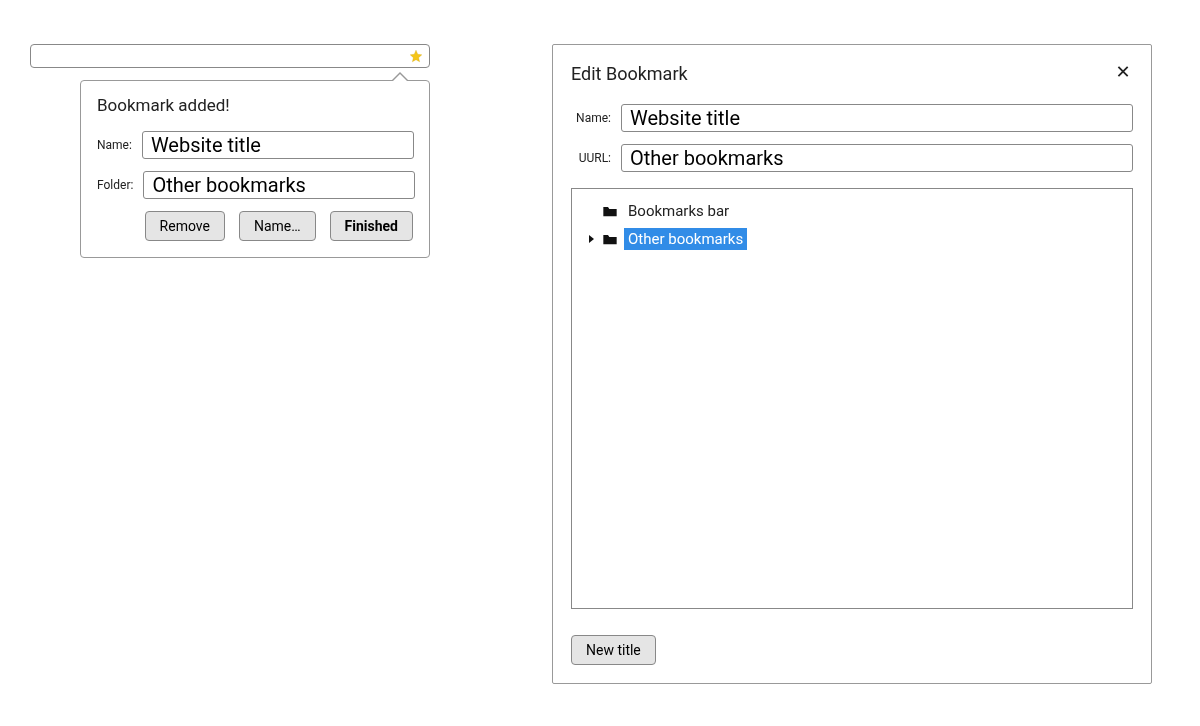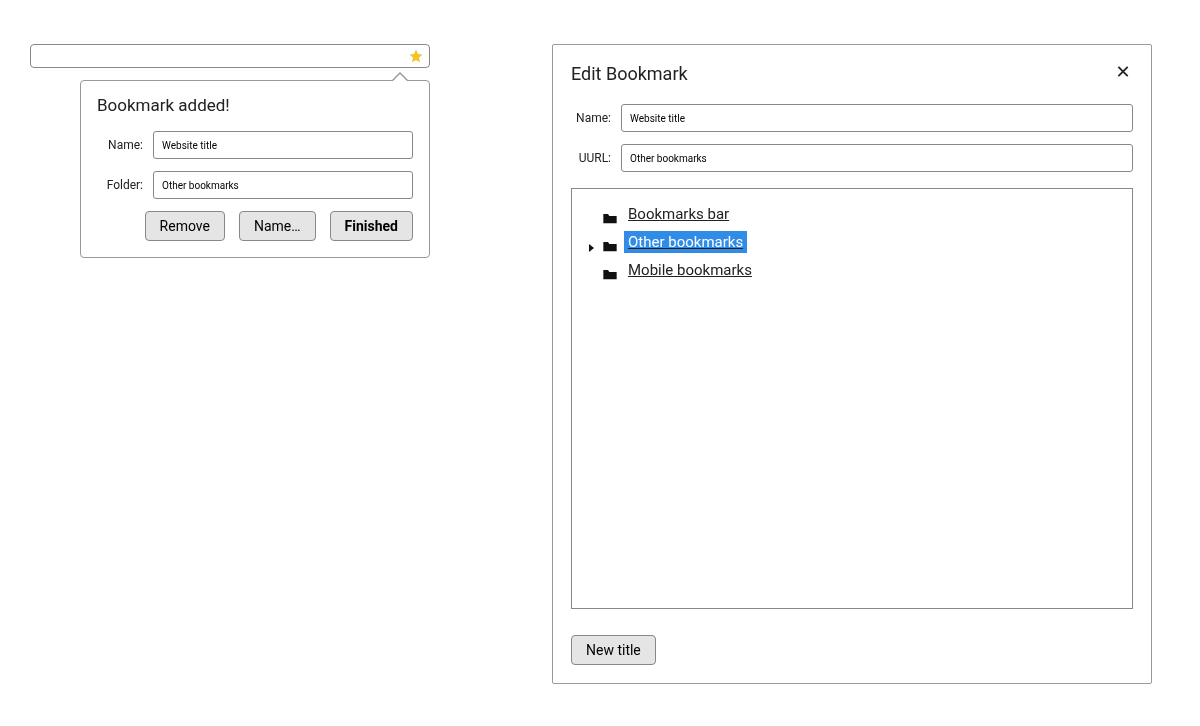--- a/index.html
+++ b/index.html
@@ -84,21 +84,21 @@
       padding-right: 10px;
       font-size: 12px;
     }
 
     .text-input {
       flex: 1;
       height: 28px;
       border: 1px solid #888;
       border-radius: 3px;
       padding: 0 8px;
-      font-size: 10px;
+      font-size: 20px;
       font-family: inherit;
       background: #fff;
     }
 
     .popover-buttons {
       display: flex;
       gap: 14px;
       justify-content: flex-end;
       margin-top: 8px;
       padding-left: 56px;
@@ -158,26 +158,25 @@
     .folder-tree {
       border: 1px solid #888;
       flex: 1;
       margin-top: 4px;
       padding: 8px 4px;
       overflow: auto;
     }
 
     .tree-row {
       display: flex;
-      align-items: flex-end;
+      align-items: center;
       height: 28px;
       font-size: 15px;
       padding-left: 12px;
       gap: 6px;
-      text-decoration: underline;
     }
 
     .tree-expander {
       width: 8px;
       display: inline-flex;
       justify-content: center;
     }
 
     .folder-glyph {
       width: 16px;
@@ -272,27 +271,18 @@
           </svg>
       </span>
       <span class="folder-glyph">
         <svg width="16" height="14" viewBox="0 0 24 20">
             <path d="M2 4h7l2 3h11v11H2z" fill="#111"></path>
           </svg>
       </span>
       <span class="tree-label selected">Other bookmarks</span>
     </div>
 
-    <div class="tree-row">
-      <span class="tree-expander"></span>
-      <span class="folder-glyph">
-        <svg width="16" height="14" viewBox="0 0 24 20">
-            <path d="M2 4h7l2 3h11v11H2z" fill="#111"></path>
-          </svg>
-      </span>
-      <span class="tree-label">Mobile bookmarks</span>
-    </div>
   </div>
 
   <div class="dialog-footer">
     <button class="btn">New title</button>
   </div>
 </div>
 
 </body></html>

